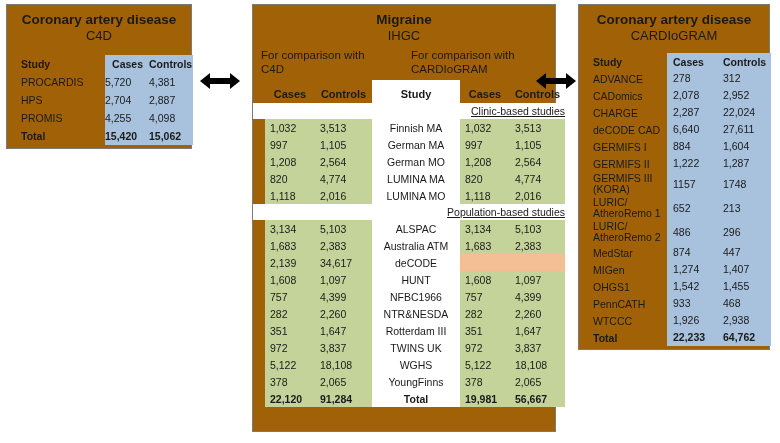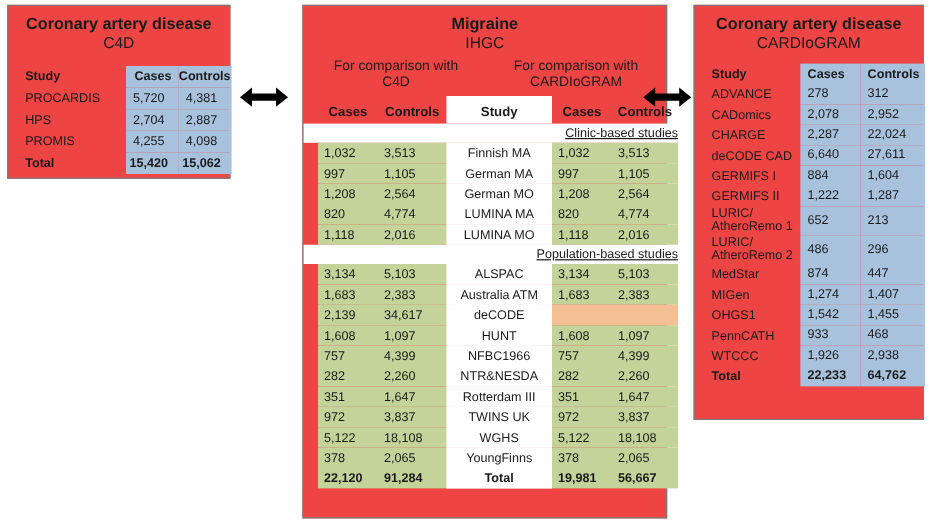--- a/index.html
+++ b/index.html
@@ -12,21 +12,21 @@
     height: 443px;
     position: relative;
     font-family: "Liberation Sans", sans-serif;
     color: #1a1a1a;
     overflow: hidden;
   }
 
   .panel {
     position: absolute;
     border: 1.5px solid #7a7a7a;
-    background: #ef4444;
+    background: #a16207;
     box-sizing: border-box;
   }
 
   
   #panel-left  { left: 6px;   top: 4px;  width: 186px; height: 145px; }
   
   #panel-center{ left: 252px; top: 4px;  width: 304px; height: 428px; }
   
   #panel-right { left: 578px; top: 4px;  width: 192px; height: 346px; }
 
@@ -57,21 +57,21 @@
     white-space: nowrap;
   }
   .cell-study {
     text-align: left;
     padding-left: 14px !important;
     font-size: 10.5px;
     line-height: 12px;
   }
   .cell-num {
     background: #a8c2dd;
-    text-align: center;
+    text-align: left;
     padding-right: 8px !important;
     line-height: 13px;
   }
   .hdr { font-weight: bold !important; }
   .hdr-num {
     background: #a8c2dd;
     text-align: right;
     padding-right: 8px !important;
     font-weight: bold !important;
   }
@@ -149,21 +149,20 @@
     font-size: 10.5px;
     text-decoration: underline;
   }
 
   .compare-head {
     display: flex;
     margin-top: 4px;
     font-size: 11.5px;
   }
   .compare-box {
-    text-align: center;
     line-height: 14px;
   }
   #compare-left  { width: 138px; margin-left: 8px; }
   #compare-gap   { width: 12px; }
   #compare-right { width: 138px; }
 
   
   .arrow {
     position: absolute;
     width: 48px;
@@ -470,20 +469,25 @@
         <td class="cell-study">GERMIFS I</td>
         <td class="cell-num">884</td>
         <td class="cell-num">1,604</td>
       </tr>
       <tr>
         <td class="cell-study">GERMIFS II</td>
         <td class="cell-num">1,222</td>
         <td class="cell-num">1,287</td>
       </tr>
       <tr class="two-line">
+        <td class="cell-study">GERMIFS III (KORA)</td>
+        <td class="cell-num">1157</td>
+        <td class="cell-num">1748</td>
+      </tr>
+      <tr class="two-line">
         <td class="cell-study">LURIC/ AtheroRemo 1</td>
         <td class="cell-num">652</td>
         <td class="cell-num">213</td>
       </tr>
       <tr class="two-line">
         <td class="cell-study">LURIC/ AtheroRemo 2</td>
         <td class="cell-num">486</td>
         <td class="cell-num">296</td>
       </tr>
       <tr>

